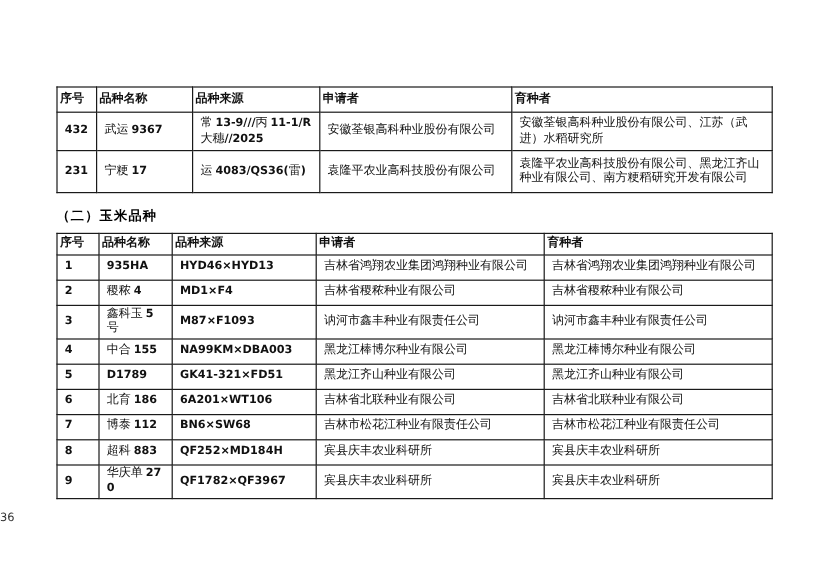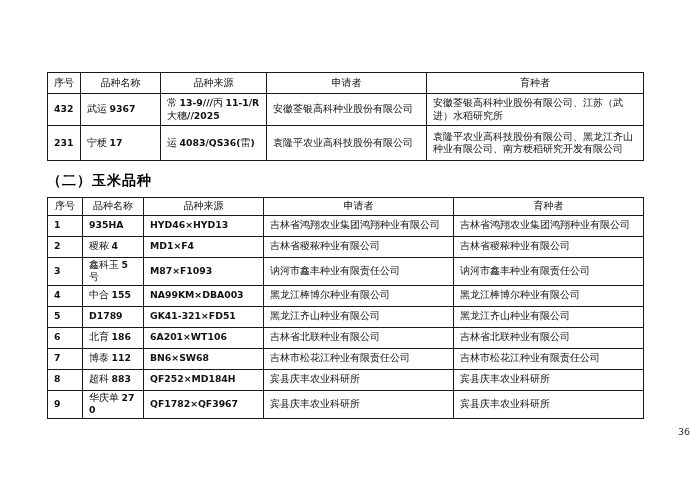--- a/index.html
+++ b/index.html
@@ -6,37 +6,37 @@
   body{
     width:690px;height:487px;background:#ffffff;overflow:hidden;
     font-family:"Liberation Serif","DejaVu Serif",serif;
     color:#111;
   }
   .page{position:relative;width:690px;height:487px;background:#fff;}
   .content{position:absolute;left:47px;top:72px;width:596px;}
   table{border-collapse:collapse;table-layout:fixed;width:596px;}
   td,th{border:1px solid #1a1a1a;font-size:10px;line-height:1.25;
         padding:2px 6px;vertical-align:middle;word-break:break-all;}
-  th{font-weight:normal;text-align:center;padding:2px 2px;}
+  th{font-weight:bold;text-align:left;padding:2px 2px;}
   .c{text-align:left;}
   .t1 tr.hdr{height:21px;}
   .t1 tr.r1{height:32px;}
   .t1 tr.r2{height:35px;}
   .t2 tr.hdr{height:17px;}
   .t2 tr{height:21px;}
   .t2 td{padding:1px 6px;}
   .section-title{
     font-family:"Liberation Sans","DejaVu Sans",sans-serif;
-    font-weight:bold;font-size:14px;color:#000;
+    font-weight:bold;font-size:11px;color:#000;
     margin:11px 0 7px 0;letter-spacing:1px;
   }
   .lt{font-family:"DejaVu Sans","Liberation Sans",sans-serif;
       font-weight:bold;font-size:9.3px;}
   .footer{
-    position:absolute;left:0;top:426px;width:690px;text-align:right;
+    position:absolute;left:0;top:426px;width:690px;text-align:left;
     font-size:9.5px;color:#333;
     font-family:"DejaVu Sans","Liberation Sans",sans-serif;
   }
 </style>
 </head>
 <body>
 
 <div class="page">
   <div class="content">
 

